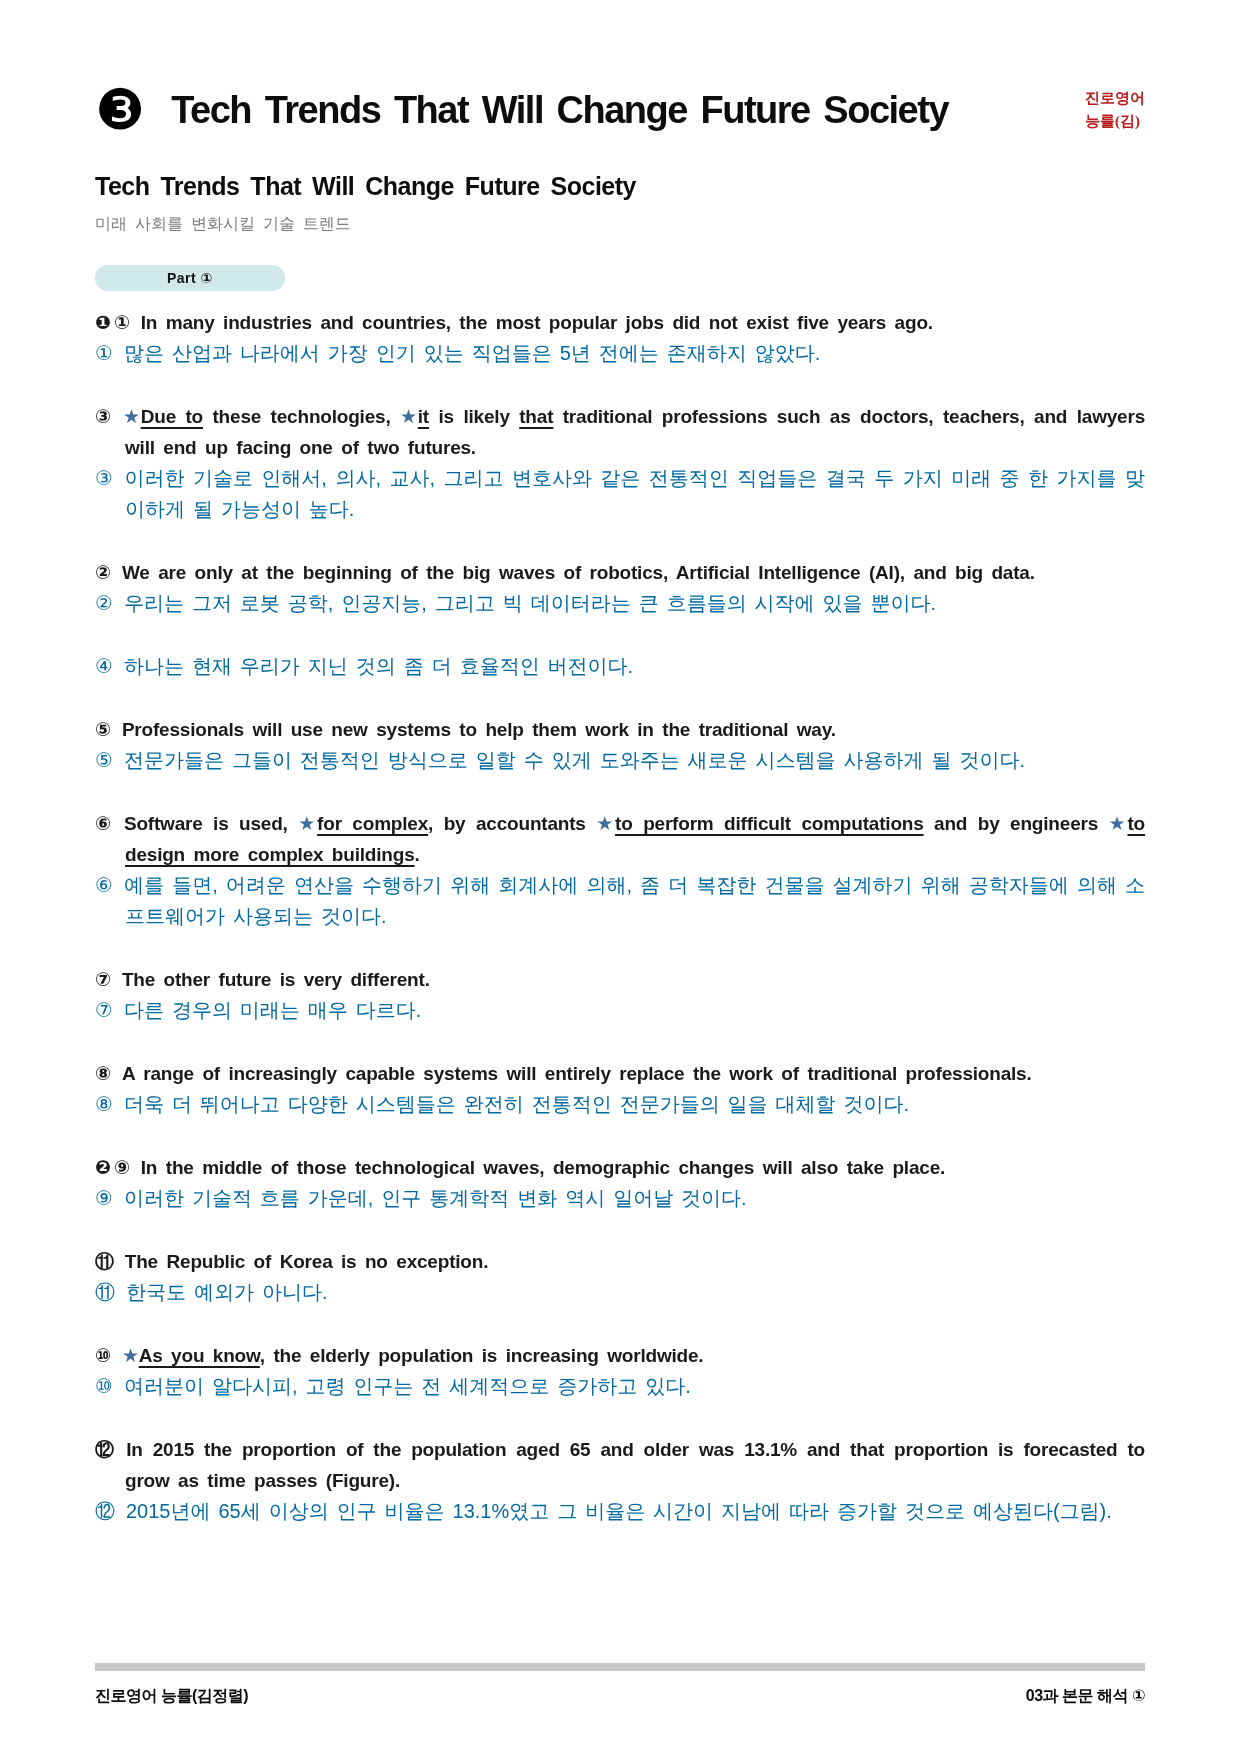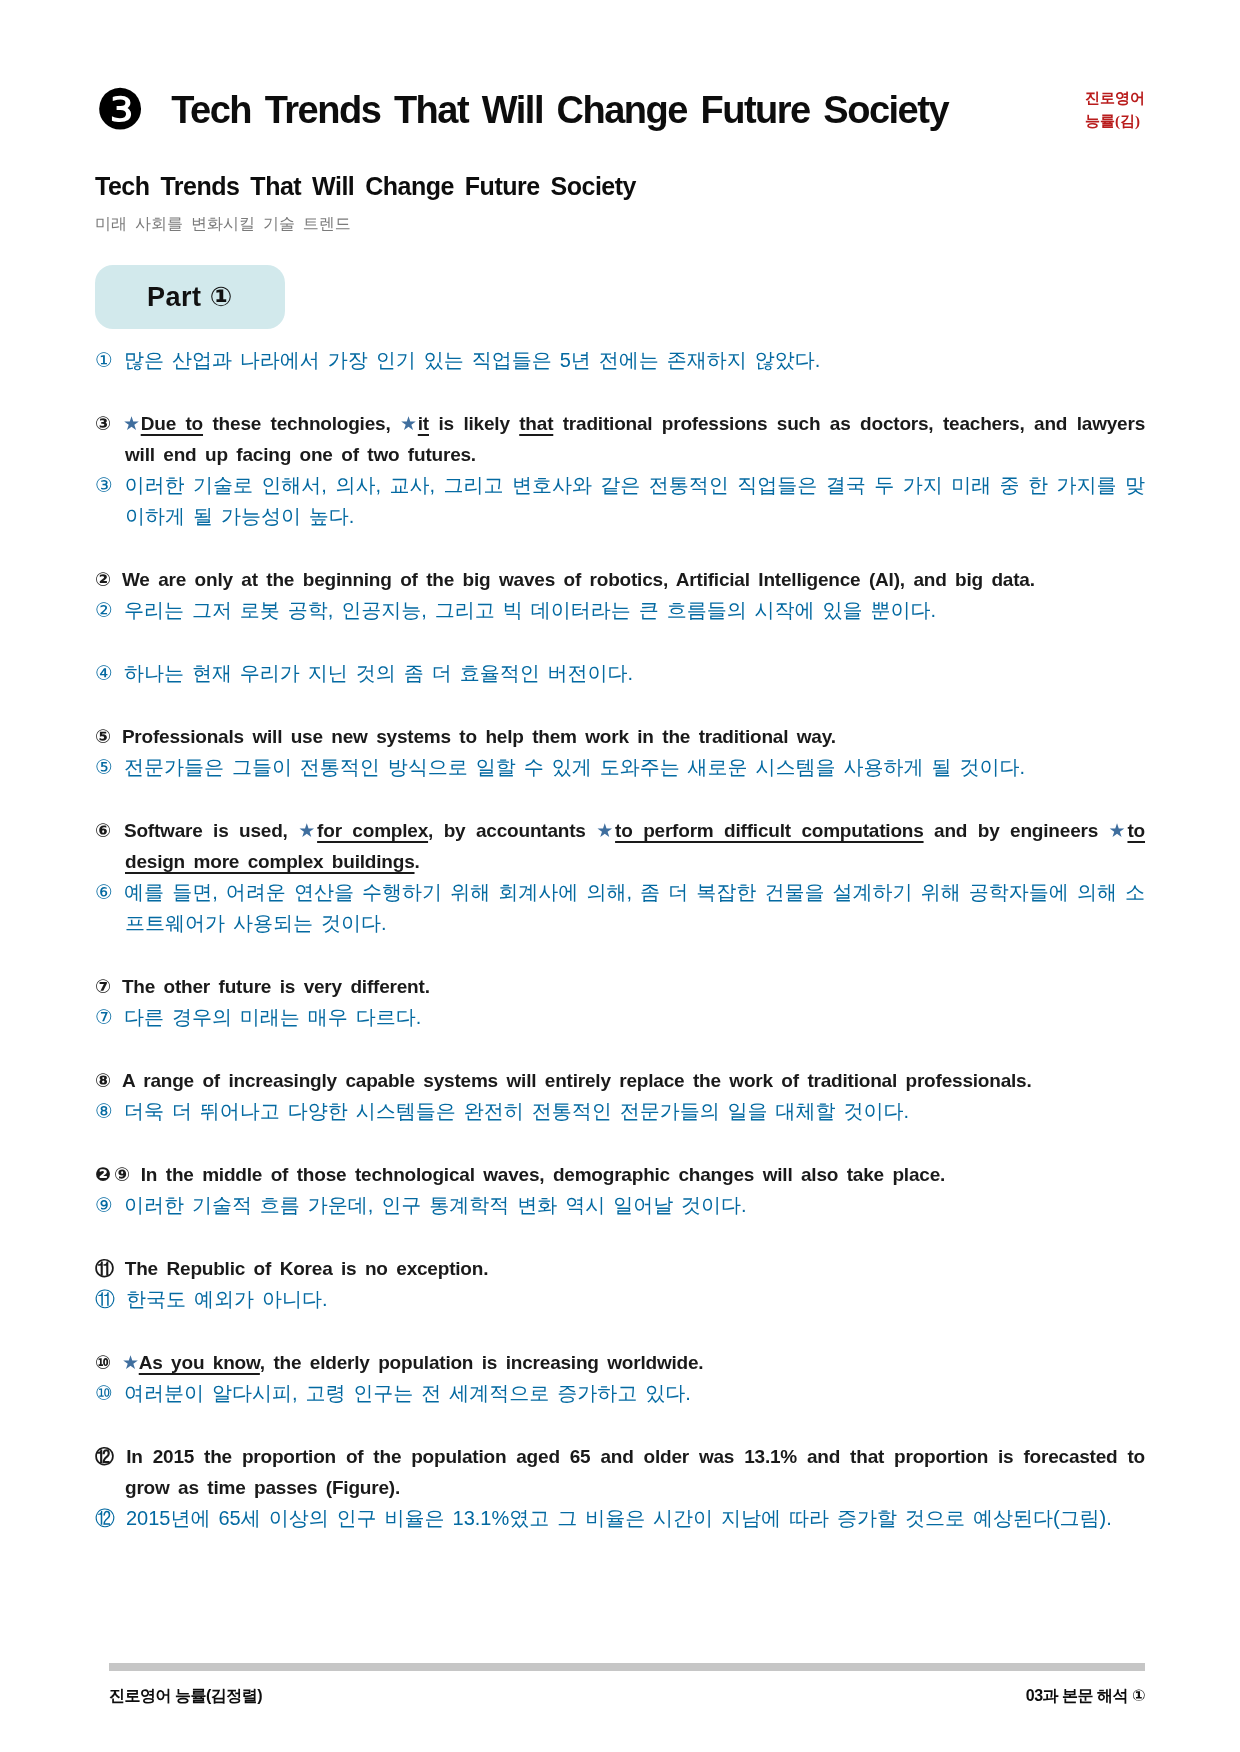--- a/index.html
+++ b/index.html
@@ -17,38 +17,38 @@
     margin:0; flex:1 1 auto; white-space:nowrap; color:#0d0d0d; }
   .corner { font-size:15px; font-weight:bold; line-height:1.55; white-space:nowrap; color:#b91c1c;font-family:Liberation Serif, serif; }
 
   
   .section-title { margin:34px 0 0; font-size:25px; font-weight:bold; letter-spacing:-0.5px;
     word-spacing:0.18em; color:#0d0d0d; }
   .subtitle { margin:13px 0 0; font-size:16px; color:#7a7a7a; word-spacing:0.22em; }
 
   
   .part-badge { display:inline-block; margin-top:30px; background:#d2e9ec; border-radius:18px;
-    font-size:27px; font-weight:bold; width:190px; text-align:center; padding:16px 0;
+    font-size:14px; font-weight:bold; width:190px; text-align:center; padding:5px 0;
     letter-spacing:0.5px; color:#111; }
 
   
   .sentence-list { margin-top:16px; }
   .block { margin-bottom:32px; }
   .block p { margin:0; line-height:31px; padding-left:30px; text-indent:-30px;
     text-align:justify; }
   .en { font-size:19px; font-weight:bold; color:#1a1a1a; word-spacing:0.18em; letter-spacing:-0.2px; }
   .en.lead { padding-left:54px; text-indent:-54px; }
   .ko { font-size:20px; color:#0369a1; word-spacing:0.12em; margin-top:1px; }
   .num { margin-right:11px; }
   .leadnum { margin-right:3px; }
   .star { color:#3f6e9e; }
   .u { text-decoration:underline; text-underline-offset:4px; text-decoration-thickness:1.5px; }
 
   
-  .footer { position:absolute; left:109px; right:95px; top:1663px; }
+  .footer { position:absolute; left:95px; right:95px; top:1663px; }
   .footer-bar { height:8px; background:#c6c6c6; }
   .footer-row { display:flex; justify-content:space-between; margin-top:15px;
     font-size:16px; font-weight:bold; letter-spacing:-0.5px; color:#0d0d0d; }
 </style>
 </head>
 <body>
 
 <div class="page">
   <div class="content">
 
@@ -63,20 +63,21 @@
 
     <h2 class="section-title">Tech Trends That Will Change Future Society</h2>
     <p class="subtitle">미래 사회를 변화시킬 기술 트렌드</p>
 
     <div>
       <div class="part-badge">Part ①</div>
     </div>
 
     <div class="sentence-list">
         <div class="block">
+          <p class="en lead"><span class="leadnum">❶</span><span class="num">①</span>In many industries and countries, the most popular jobs did not exist five years ago.</p>
           <p class="ko"><span class="num">①</span>많은 산업과 나라에서 가장 인기 있는 직업들은 5년 전에는 존재하지 않았다.</p>
         </div>
         <div class="block">
           <p class="en"><span class="num">③</span><span class="star">★</span><span class="u">Due to</span> these technologies, <span class="star">★</span><span class="u">it</span> is likely <span class="u">that</span> traditional professions such as doctors, teachers, and lawyers will end up facing one of two futures.</p>
           <p class="ko"><span class="num">③</span>이러한 기술로 인해서, 의사, 교사, 그리고 변호사와 같은 전통적인 직업들은 결국 두 가지 미래 중 한 가지를 맞이하게 될 가능성이 높다.</p>
         </div>
         <div class="block">
           <p class="en"><span class="num">②</span>We are only at the beginning of the big waves of robotics, Artificial Intelligence (AI), and big data.</p>
           <p class="ko"><span class="num">②</span>우리는 그저 로봇 공학, 인공지능, 그리고 빅 데이터라는 큰 흐름들의 시작에 있을 뿐이다.</p>
         </div>

